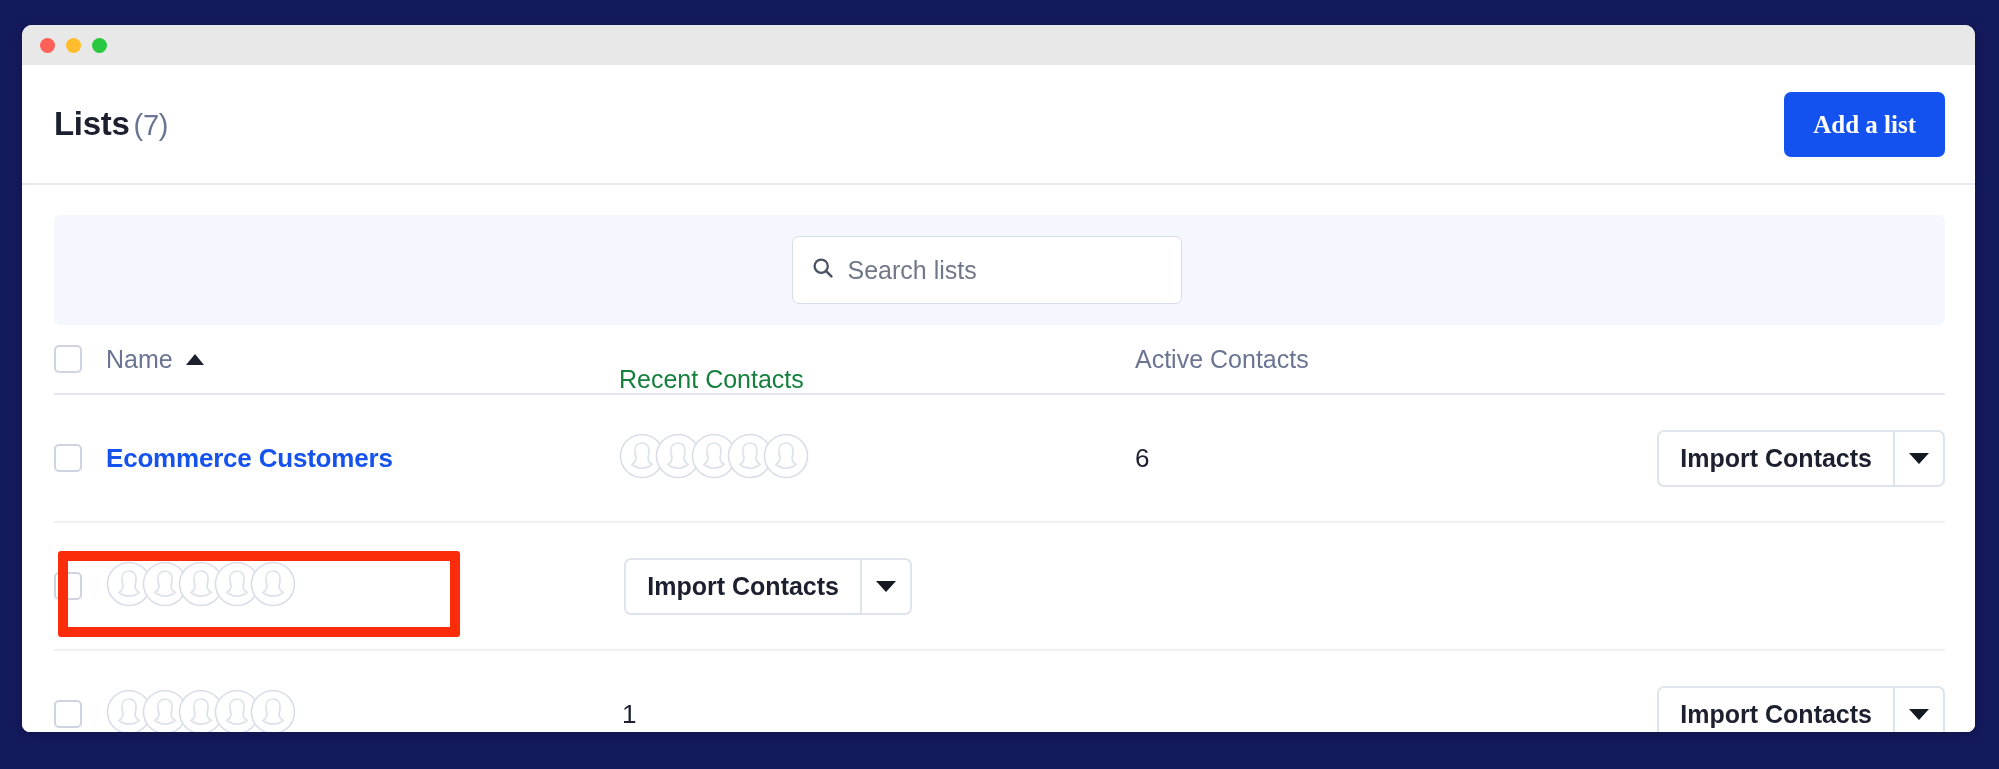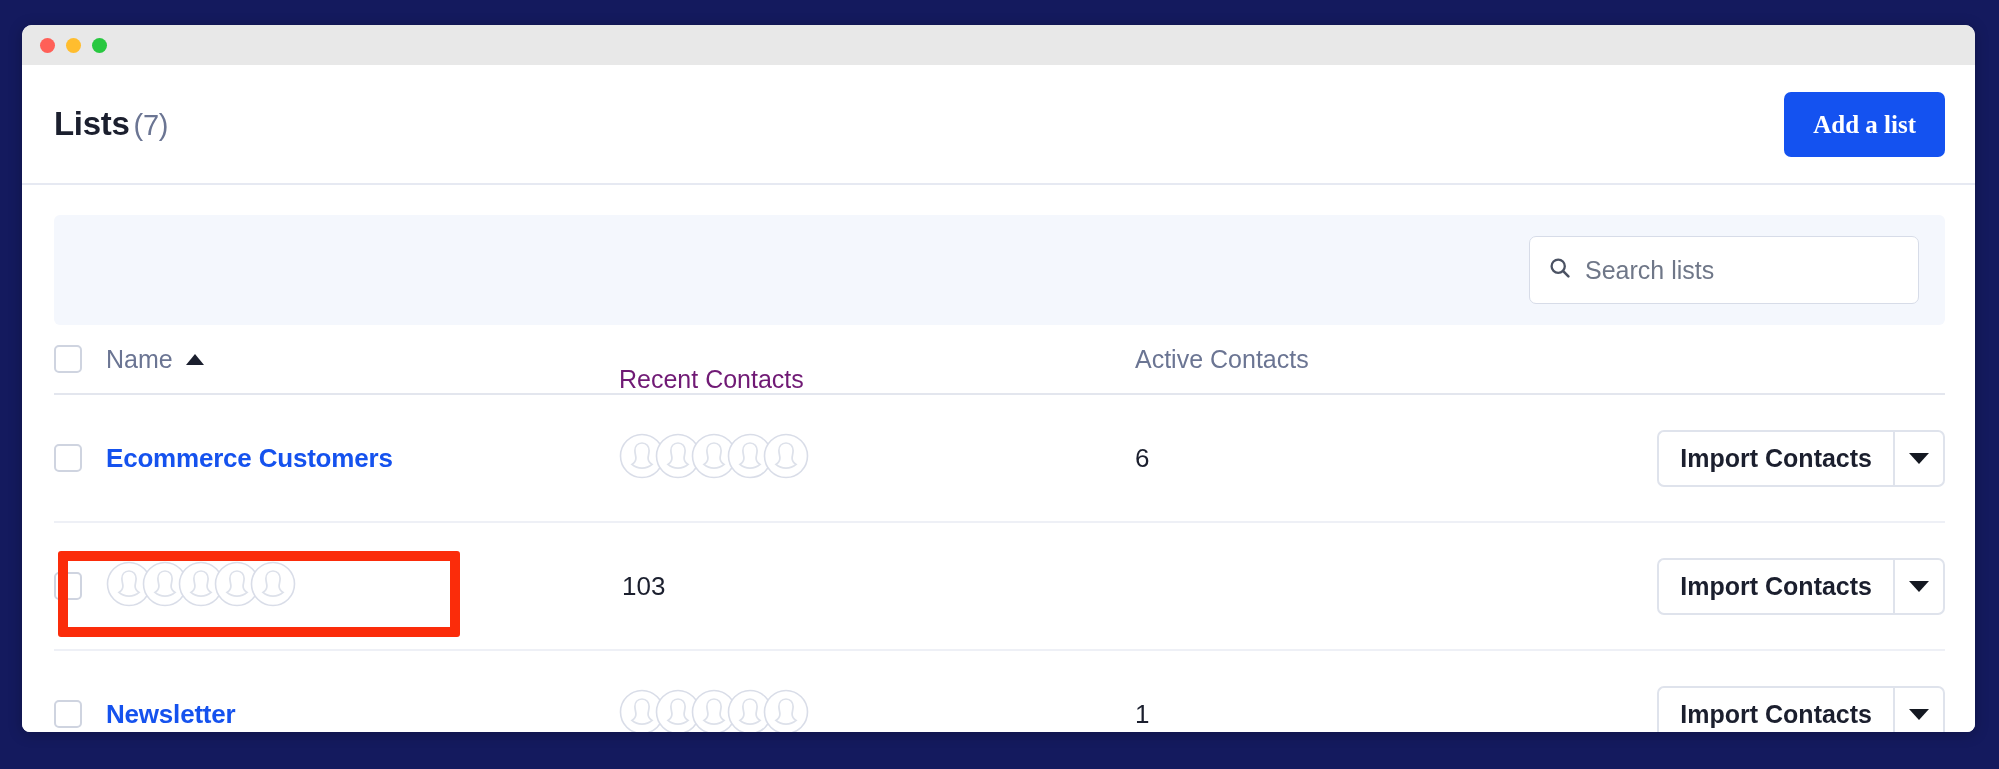--- a/index.html
+++ b/index.html
@@ -79,21 +79,21 @@
   }
 
   
   .filter-wrap { padding: 30px 30px 0 32px; background: #fff; }
   .filter-bar {
     background: #f4f7fd;
     border-radius: 6px;
     height: 110px;
     display: flex;
     align-items: center;
-    justify-content: flex-end;
+    justify-content: center;
     padding-right: 26px;
   }
   .search-box {
     width: 390px;
     height: 68px;
     background: #ffffff;
     border: 1px solid #d7dce8;
     border-radius: 7px;
     display: flex;
     align-items: center;
@@ -137,21 +137,21 @@
     cursor: pointer;
   }
 
   .th {
     font-size: 25px;
     color: #6b7593;
     display: flex;
     align-items: center;
     gap: 13px;
   }
-  .th.dark { color: #701a75; margin-top: 40px; }
+  .th.dark { color: #15803d; margin-top: 40px; }
   .sort-asc {
     width: 0; height: 0;
     border-left: 9px solid transparent;
     border-right: 9px solid transparent;
     border-bottom: 11px solid #1b1f2e;
   }
 
   .list-link {
     font-size: 26px;
     font-weight: bold;
@@ -330,40 +330,34 @@
           <span class="av"><svg width="46" height="46" viewBox="0 0 46 46">
                 <circle cx="23" cy="23" r="21.5" fill="#fff" stroke="#d9dde8" stroke-width="1.6"></circle>
                 <path d="M23 10c-4.6 0-7.1 3.4-7.1 7.6 0 3 1 5.1 1 7.6 0 3-1.4 4.6-4 6.2 3 2.6 6.4 3.7 10.1 3.7s7.1-1.1 10.1-3.7c-2.6-1.6-4-3.2-4-6.2 0-2.5 1-4.6 1-7.6C30.1 13.4 27.6 10 23 10z" fill="none" stroke="#dde1ea" stroke-width="1.7"></path>
               </svg></span>
           <span class="av"><svg width="46" height="46" viewBox="0 0 46 46">
                 <circle cx="23" cy="23" r="21.5" fill="#fff" stroke="#d9dde8" stroke-width="1.6"></circle>
                 <path d="M23 10c-4.6 0-7.1 3.4-7.1 7.6 0 3 1 5.1 1 7.6 0 3-1.4 4.6-4 6.2 3 2.6 6.4 3.7 10.1 3.7s7.1-1.1 10.1-3.7c-2.6-1.6-4-3.2-4-6.2 0-2.5 1-4.6 1-7.6C30.1 13.4 27.6 10 23 10z" fill="none" stroke="#dde1ea" stroke-width="1.7"></path>
               </svg></span>
         </div>
       </div>
-      <div class="c-active">
-        <span class="num">103</span>
-      </div>
       <div class="c-action">
         <div class="split-btn">
           <button class="main">Import Contacts</button>
           <button class="caret">
             <span class="caret-glyph"></span>
           </button>
         </div>
       </div>
     </div>
 
     <div class="t-row t-body-row">
       <div class="c-check">
         <span class="checkbox"></span>
       </div>
-      <div class="c-name">
-        <a class="list-link">Newsletter</a>
-      </div>
       <div class="c-recent">
         <div class="avatars">
           <span class="av"><svg width="46" height="46" viewBox="0 0 46 46">
                 <circle cx="23" cy="23" r="21.5" fill="#fff" stroke="#d9dde8" stroke-width="1.6"></circle>
                 <path d="M23 10c-4.6 0-7.1 3.4-7.1 7.6 0 3 1 5.1 1 7.6 0 3-1.4 4.6-4 6.2 3 2.6 6.4 3.7 10.1 3.7s7.1-1.1 10.1-3.7c-2.6-1.6-4-3.2-4-6.2 0-2.5 1-4.6 1-7.6C30.1 13.4 27.6 10 23 10z" fill="none" stroke="#dde1ea" stroke-width="1.7"></path>
               </svg></span>
           <span class="av"><svg width="46" height="46" viewBox="0 0 46 46">
                 <circle cx="23" cy="23" r="21.5" fill="#fff" stroke="#d9dde8" stroke-width="1.6"></circle>
                 <path d="M23 10c-4.6 0-7.1 3.4-7.1 7.6 0 3 1 5.1 1 7.6 0 3-1.4 4.6-4 6.2 3 2.6 6.4 3.7 10.1 3.7s7.1-1.1 10.1-3.7c-2.6-1.6-4-3.2-4-6.2 0-2.5 1-4.6 1-7.6C30.1 13.4 27.6 10 23 10z" fill="none" stroke="#dde1ea" stroke-width="1.7"></path>
               </svg></span>

